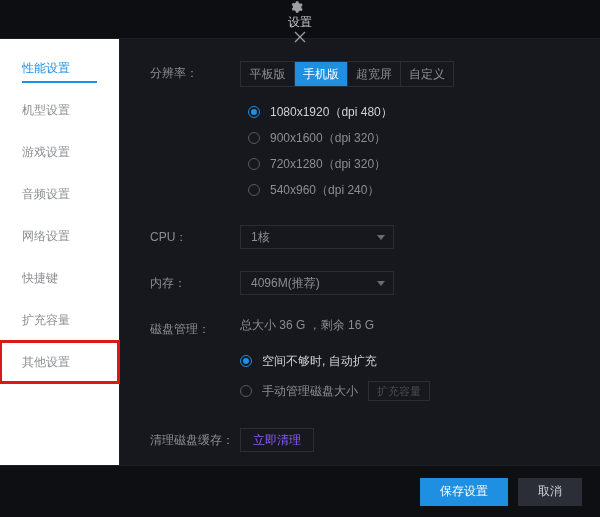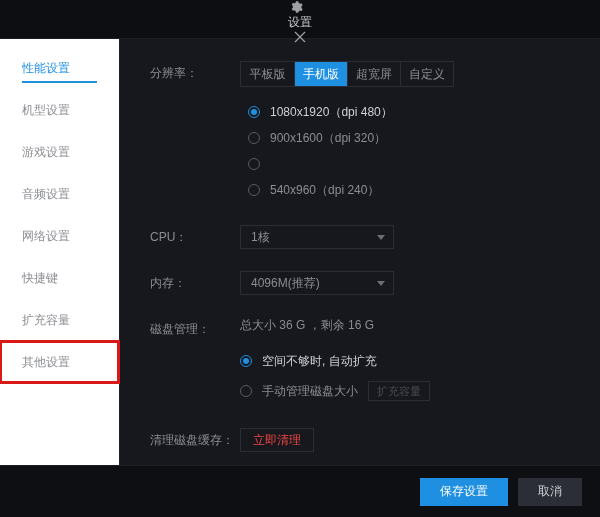--- a/index.html
+++ b/index.html
@@ -28,21 +28,21 @@
 .radio { width: 12px; height: 12px; border: 1px solid #575a62; border-radius: 50%; margin-right: 10px; display: flex; align-items: center; justify-content: center; }
 .radio.on { border-color: #1e8fe1; }
 .radio.on::after { content: ""; width: 6px; height: 6px; background: #1e8fe1; border-radius: 50%; }
 .radio-label { color: #8b8d92; }
 .radio.on + .radio-label { color: #cfd1d6; }
 .select { display: inline-flex; align-items: center; justify-content: space-between; width: 154px; height: 24px; border: 1px solid #2a2d34; padding: 0 8px 0 10px; color: #8b8d92; cursor: pointer; }
 .chev { width: 0; height: 0; border-left: 4px solid transparent; border-right: 4px solid transparent; border-top: 5px solid #6a6d74; }
 .disk-info { color: #8b8d92; margin-bottom: 12px; }
 .disk-radios .radio-row { height: 30px; }
 .btn-outline { display: inline-flex; align-items: center; justify-content: center; height: 20px; padding: 0 8px; border: 1px solid #2a2d34; color: #4a4d54; margin-left: 10px; font-size: 11px; cursor: pointer; }
-.btn-small { display: inline-flex; align-items: center; justify-content: center; height: 24px; padding: 0 12px; border: 1px solid #2a2d34; color: #ef4444; cursor: pointer; }
+.btn-small { display: inline-flex; align-items: center; justify-content: center; height: 24px; padding: 0 12px; border: 1px solid #2a2d34; color: #8b5cf6; cursor: pointer; }
 .footer { height: 52px; background: #0e0f13; border-top: 1px solid #1c1e24; display: flex; align-items: center; justify-content: flex-end; padding: 0 18px; gap: 10px; }
 .btn { height: 28px; padding: 0 20px; display: inline-flex; align-items: center; justify-content: center; cursor: pointer; font-size: 12px; }
 .btn.primary { background: #1e8fe1; color: #fff; }
 .btn.secondary { background: #2b2e36; color: #cfd1d6; }
 </style>
 </head>
 <body>
 
 <div class="window">
 
@@ -111,20 +111,21 @@
             <div class="radio-row">
                 <span class="radio on"></span>
                 <span class="radio-label">1080x1920（dpi 480）</span>
               </div>
             <div class="radio-row">
                 <span class="radio"></span>
                 <span class="radio-label">900x1600（dpi 320）</span>
               </div>
             <div class="radio-row">
                 <span class="radio"></span>
+                <span class="radio-label">720x1280（dpi 320）</span>
               </div>
             <div class="radio-row">
                 <span class="radio"></span>
                 <span class="radio-label">540x960（dpi 240）</span>
               </div>
           </div>
         </div>
       </div>
 
       <div class="row">

